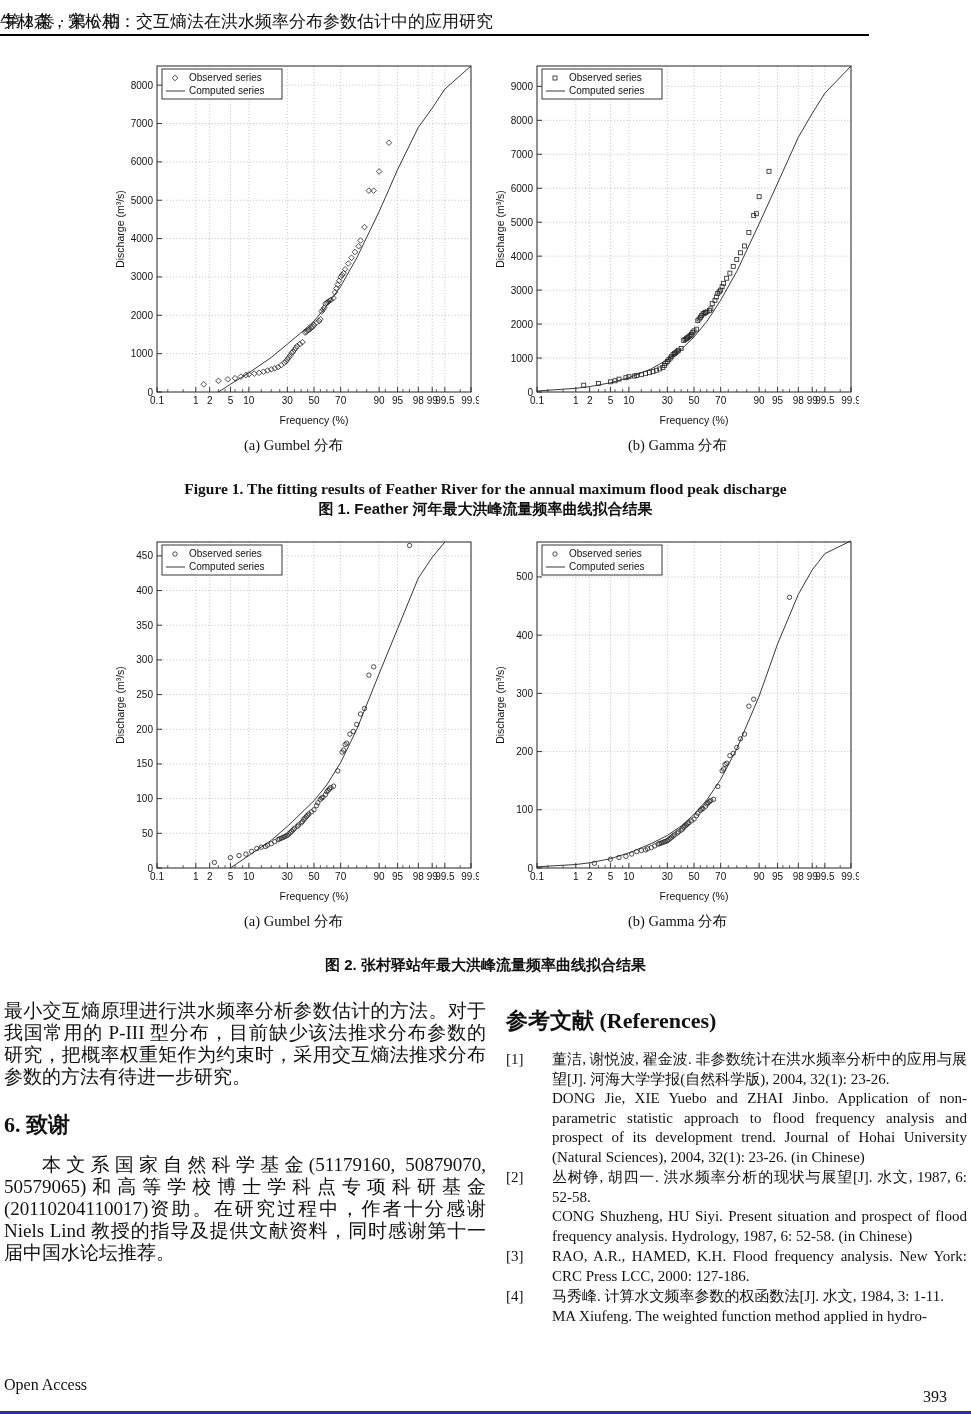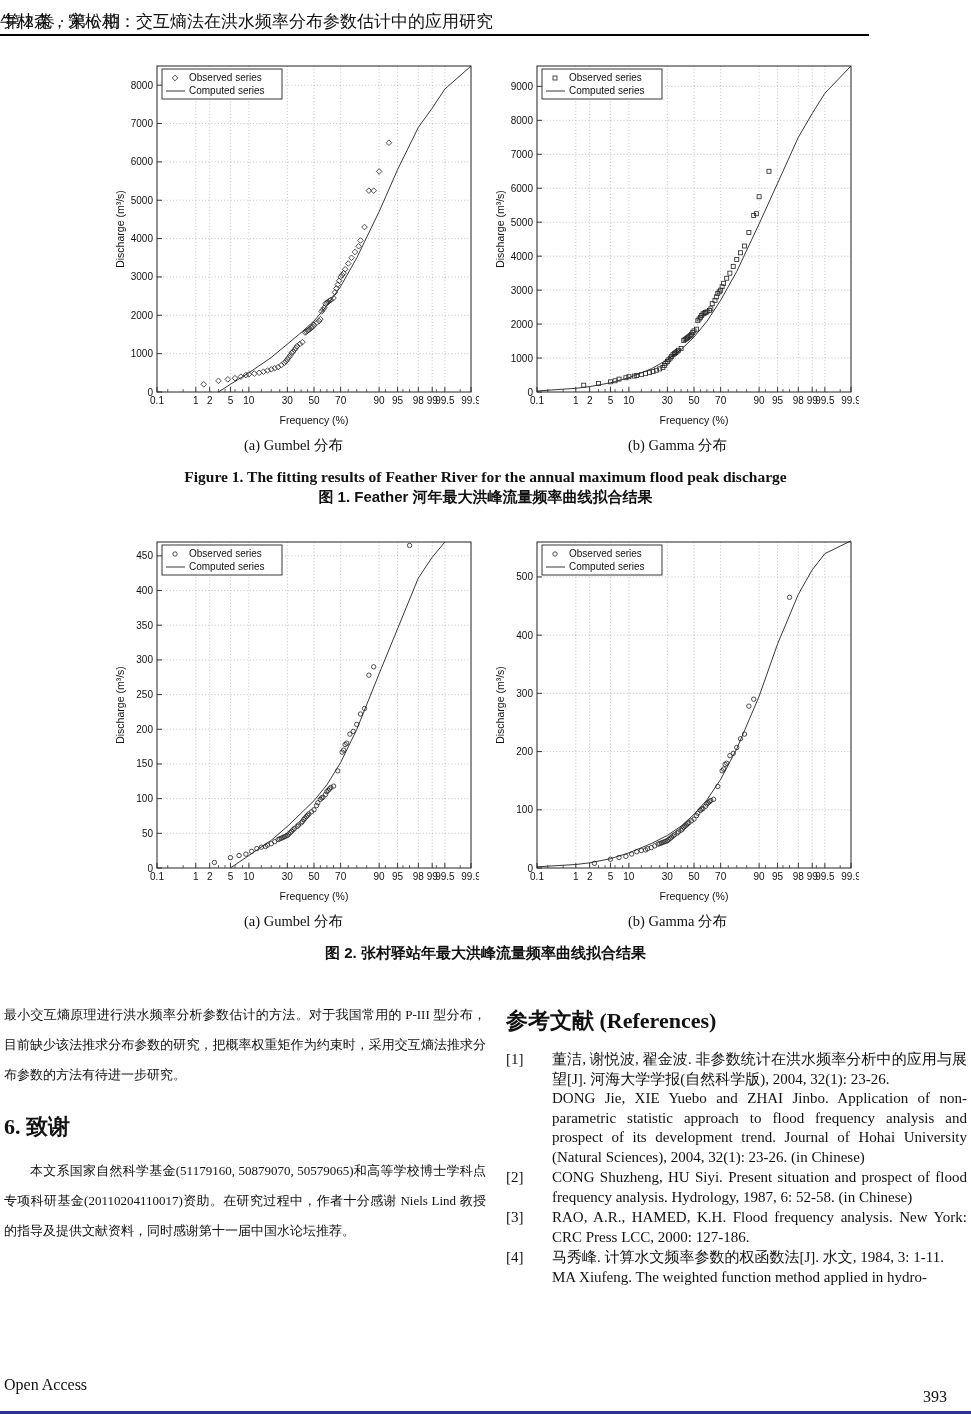--- a/index.html
+++ b/index.html
@@ -13,26 +13,26 @@
   .header .issue{position:absolute;left:4px;top:6px;font-size:17px;}
   .header .rtitle{position:absolute;left:0;right:0;top:6px;text-align:left;font-size:17px;}
   
   .figblock{position:absolute;left:0;width:971px;text-align:center;}
   #fig1{top:56px;}
   #fig2{top:532px;}
   .chartrow{display:flex;justify-content:center;gap:14px;}
   .chartbox{width:366px;height:374px;}
   .subcaps{display:flex;justify-content:center;gap:18px;margin-top:6px;}
   .subcaps span{display:inline-block;width:366px;font-size:14.5px;}
-  .figcap{margin-top:12px;font-weight:bold;font-size:15.5px;line-height:20px;}
+  .figcap{margin-top:24px;font-weight:bold;font-size:15.5px;line-height:20px;}
   .figcap .zh{font-family:"Liberation Sans","DejaVu Sans",sans-serif;font-size:15px;}
   
   .col-left{position:absolute;left:4px;top:1000px;width:482px;}
   .col-right{position:absolute;left:506px;top:998px;width:461px;}
-  .bodytext{font-size:13px;line-height:30px;text-align:justify;}
+  .bodytext{font-size:19px;line-height:22px;text-align:justify;}
   .ackpara{text-indent:2em;}
   h2.sechead{font-size:22px;margin:22px 0 14px 0;font-weight:bold;}
   h2.refhead{font-size:22px;margin:8px 0 14px 0;font-weight:bold;}
   .ref{display:flex;font-size:15px;line-height:19.5px;margin-bottom:1px;}
   .ref .num{width:46px;flex-shrink:0;}
   .ref .parts{flex:1;text-align:justify;}
   
   .footer-left{position:absolute;left:4px;bottom:20px;font-size:16px;}
   .footer-page{position:absolute;right:24px;bottom:8px;font-size:16px;}
   .bottom-rule{position:absolute;left:0;bottom:0;width:971px;height:3px;background:#2e3192;}
@@ -740,20 +740,21 @@
       <div class="ref">
         <div class="num">[1]</div>
         <div class="parts">
           <div>董洁, 谢悦波, 翟金波. 非参数统计在洪水频率分析中的应用与展望[J]. 河海大学学报(自然科学版), 2004, 32(1): 23-26.</div>
           <div>DONG Jie, XIE Yuebo and ZHAI Jinbo. Application of non-parametric statistic approach to flood frequency analysis and prospect of its development trend. Journal of Hohai University (Natural Sciences), 2004, 32(1): 23-26. (in Chinese)</div>
         </div>
       </div>
       <div class="ref">
         <div class="num">[2]</div>
         <div class="parts">
+          <div>丛树铮, 胡四一. 洪水频率分析的现状与展望[J]. 水文, 1987, 6: 52-58.</div>
           <div>CONG Shuzheng, HU Siyi. Present situation and prospect of flood frequency analysis. Hydrology, 1987, 6: 52-58. (in Chinese)</div>
         </div>
       </div>
       <div class="ref">
         <div class="num">[3]</div>
         <div class="parts">
           <div>RAO, A.R., HAMED, K.H. Flood frequency analysis. New York: CRC Press LCC, 2000: 127-186.</div>
         </div>
       </div>
       <div class="ref">

